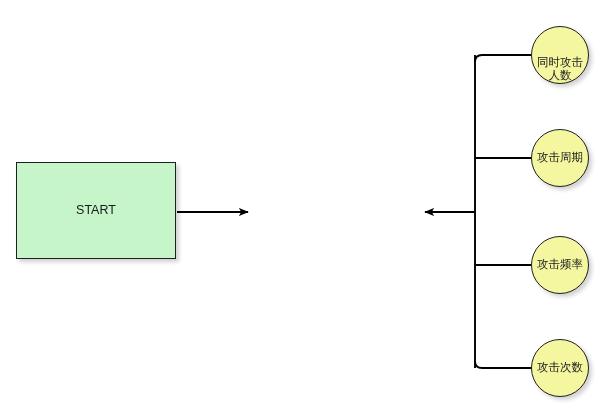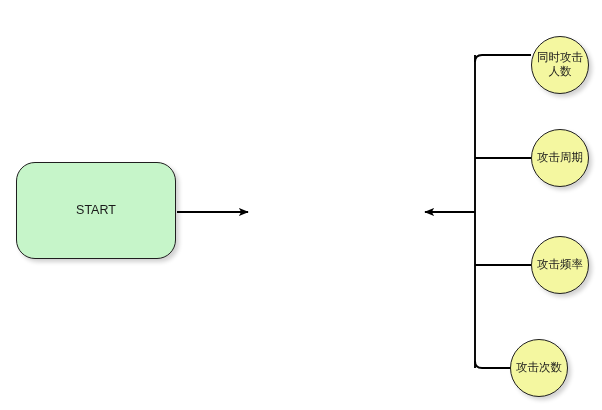--- a/index.html
+++ b/index.html
@@ -49,40 +49,39 @@
     white-space: pre-line;
     padding: 0 3px;
   }
   #node-start {
     left: 16px;
     top: 162px;
     width: 160px;
     height: 97px;
     background: #c6f5c9;
     font-size: 12.5px;
-    border-radius: 19px;
   }
   #node-config {
     left: 256px;
     top: 166px;
     width: 161px;
     height: 93px;
     background: #c4e4fb;
     font-size: 12.5px;
   }
   .node-param {
     width: 58px;
     height: 58px;
     background: #f4f7a0;
     font-size: 11.5px;
   }
-  #node-param-0 { left: 531px; top: 36px; }
+  #node-param-0 { left: 531px; top: 26px; align-items: flex-end; }
   #node-param-1 { left: 531px; top: 129px; }
   #node-param-2 { left: 531px; top: 236px; }
-  #node-param-3 { left: 510px; top: 339px; }
+  #node-param-3 { left: 531px; top: 339px; }
 </style>
 </head>
 <body>
 
 <div id="canvas">
 
   <svg id="edge-layer" viewBox="0 0 602 410" width="602" height="410">
     <defs>
       <marker id="arrowhead" markerWidth="10" markerHeight="8" refX="9.2" refY="4" orient="auto" markerUnits="userSpaceOnUse">
         <path d="M0,0 L10,4 L0,8 L2.4,4 Z" fill="#000000"></path>

